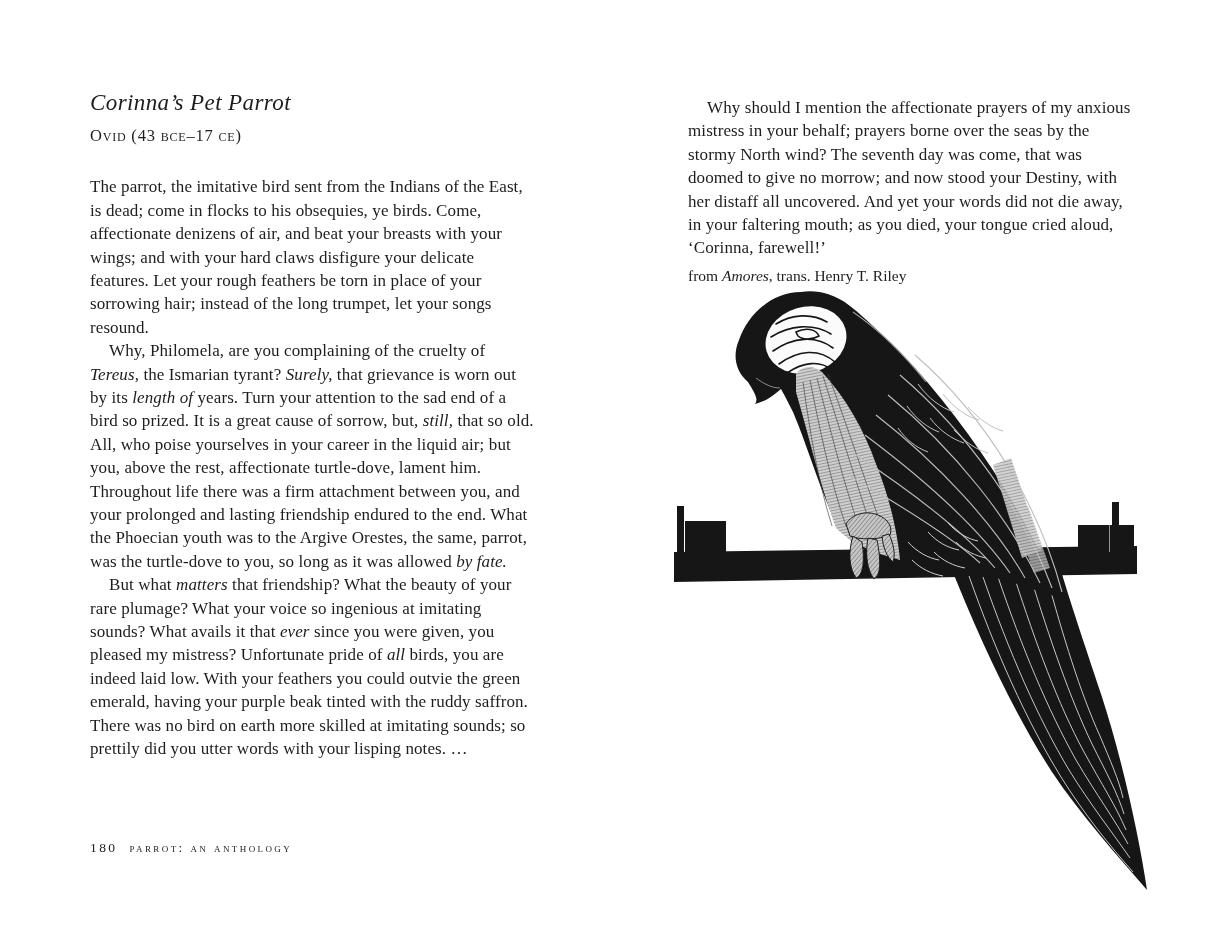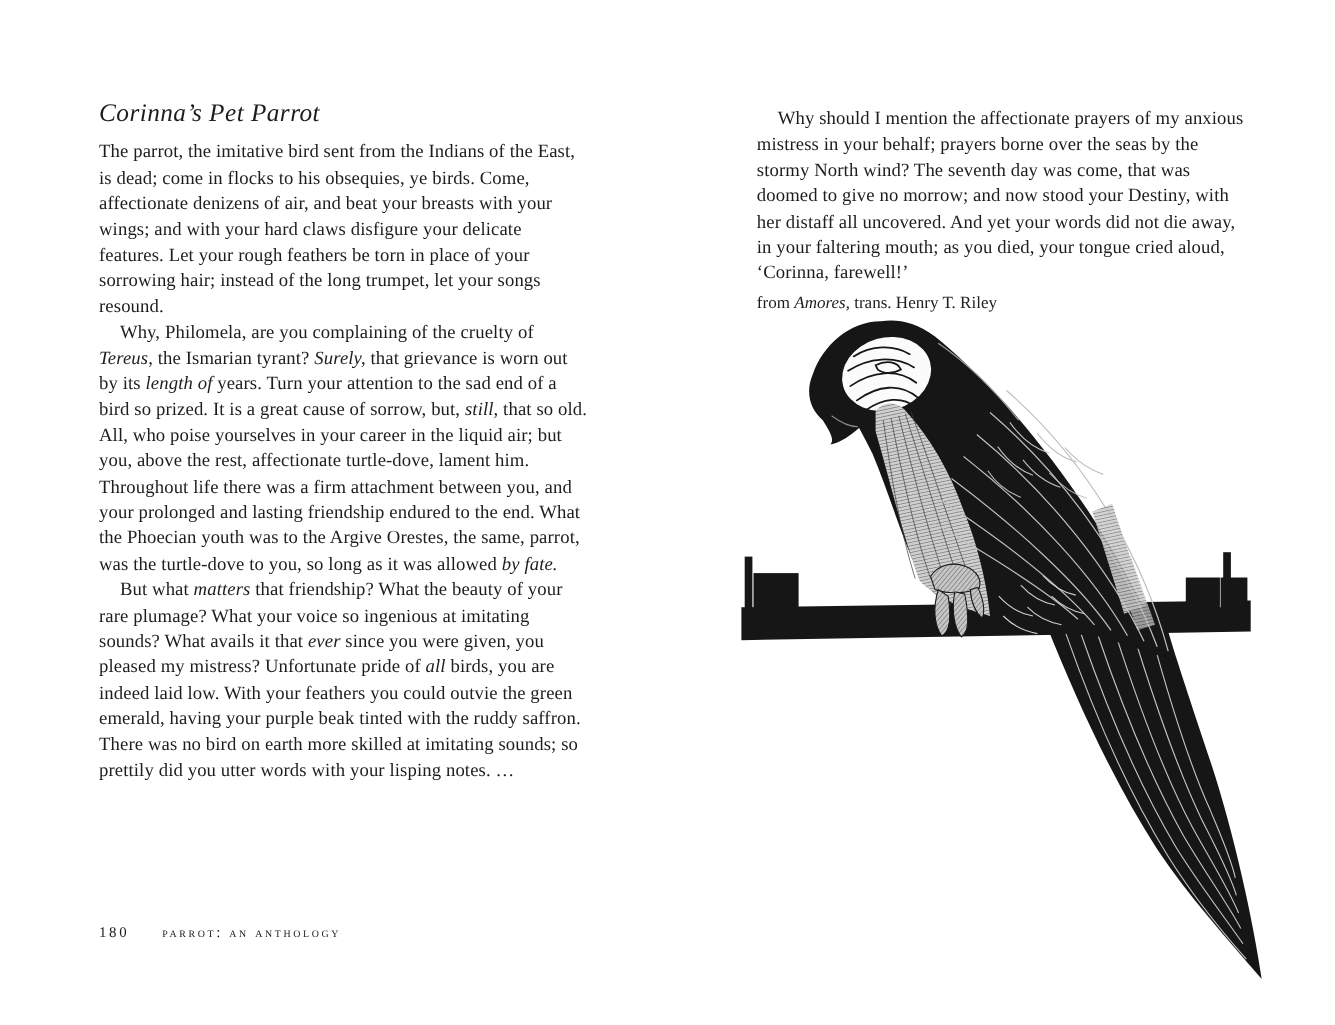--- a/index.html
+++ b/index.html
@@ -27,39 +27,40 @@
     text-align:left;
   }
   .body-text p.indent{text-indent:19px;}
   .it{font-style:italic;}
 
   .page-footer{
     position:absolute;left:90px;top:840px;
     font-variant:small-caps;font-size:13.5px;letter-spacing:2.4px;
     white-space:nowrap;
   }
-  .page-footer .page-number{margin-right:30px;}
+  .page-footer .page-number{margin-right:12px;}
 
   
   .right-col{position:absolute;left:688px;top:96px;width:444px;}
   .attribution{
     font-size:15.5px;line-height:22px;margin-top:5px;
   }
 
   
   .illustration{position:absolute;left:660px;top:280px;width:500px;height:640px;}
   .illustration svg{display:block;}
 </style>
 </head>
 <body>
 
 <div class="page-spread">
 
   <section class="left-col">
     <h1 class="poem-title">Corinna’s Pet Parrot</h1>
+    <h2 class="poem-author">Ovid (43 bce–17 ce)</h2>
     <div class="body-text">
         <p><span>The parrot, the imitative bird sent from the Indians of the East, is dead; come in flocks to his obsequies, ye birds. Come, affectionate denizens of air, and beat your breasts with your wings; and with your hard claws disfigure your delicate features. Let your rough feathers be torn in place of your sorrowing hair; instead of the long trumpet, let your songs resound.</span></p>
         <p class="indent"><span>Why, Philomela, are you complaining of the cruelty of </span><span class="it">Tereus,</span><span> the Ismarian tyrant? </span><span class="it">Surely,</span><span> that grievance is worn out by its </span><span class="it">length of</span><span> years. Turn your attention to the sad end of a bird so prized. It is a great cause of sorrow, but, </span><span class="it">still,</span><span> that so old. All, who poise yourselves in your career in the liquid air; but you, above the rest, affectionate turtle-dove, lament him. Throughout life there was a firm attachment between you, and your prolonged and lasting friendship endured to the end. What the Phoecian youth was to the Argive Orestes, the same, parrot, was the turtle-dove to you, so long as it was allowed </span><span class="it">by fate.</span></p>
         <p class="indent"><span>But what </span><span class="it">matters</span><span> that friendship? What the beauty of your rare plumage? What your voice so ingenious at imitating sounds? What avails it that </span><span class="it">ever</span><span> since you were given, you pleased my mistress? Unfortunate pride of </span><span class="it">all</span><span> birds, you are indeed laid low. With your feathers you could outvie the green emerald, having your purple beak tinted with the ruddy saffron. There was no bird on earth more skilled at imitating sounds; so prettily did you utter words with your lisping notes. …</span></p>
       </div>
   </section>
 
   <footer class="page-footer">
     <span class="page-number">180</span><span>parrot: an anthology</span>
   </footer>

